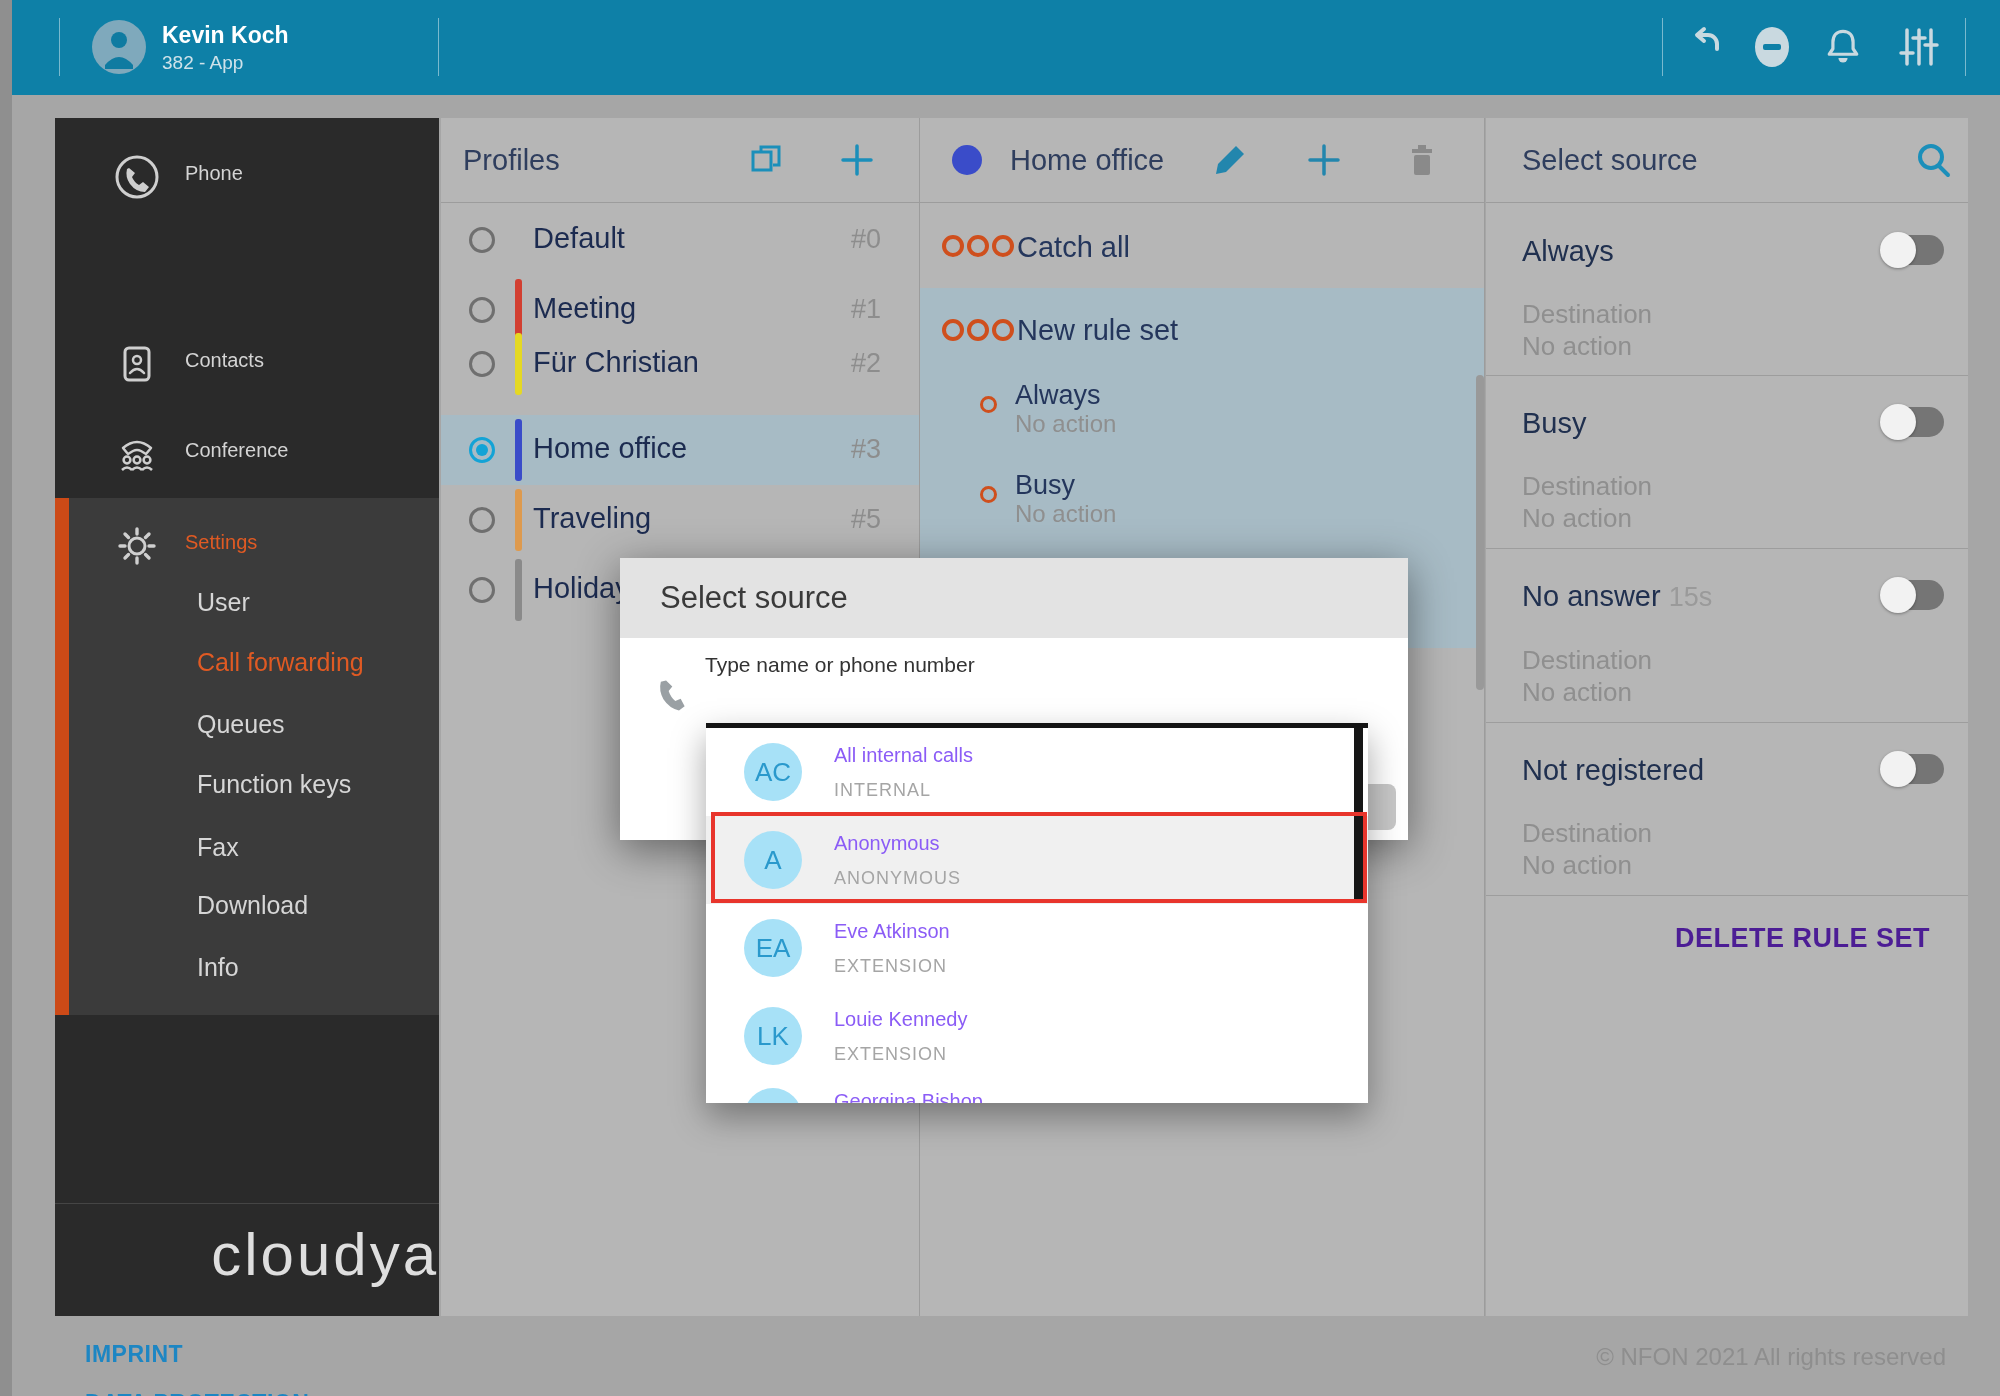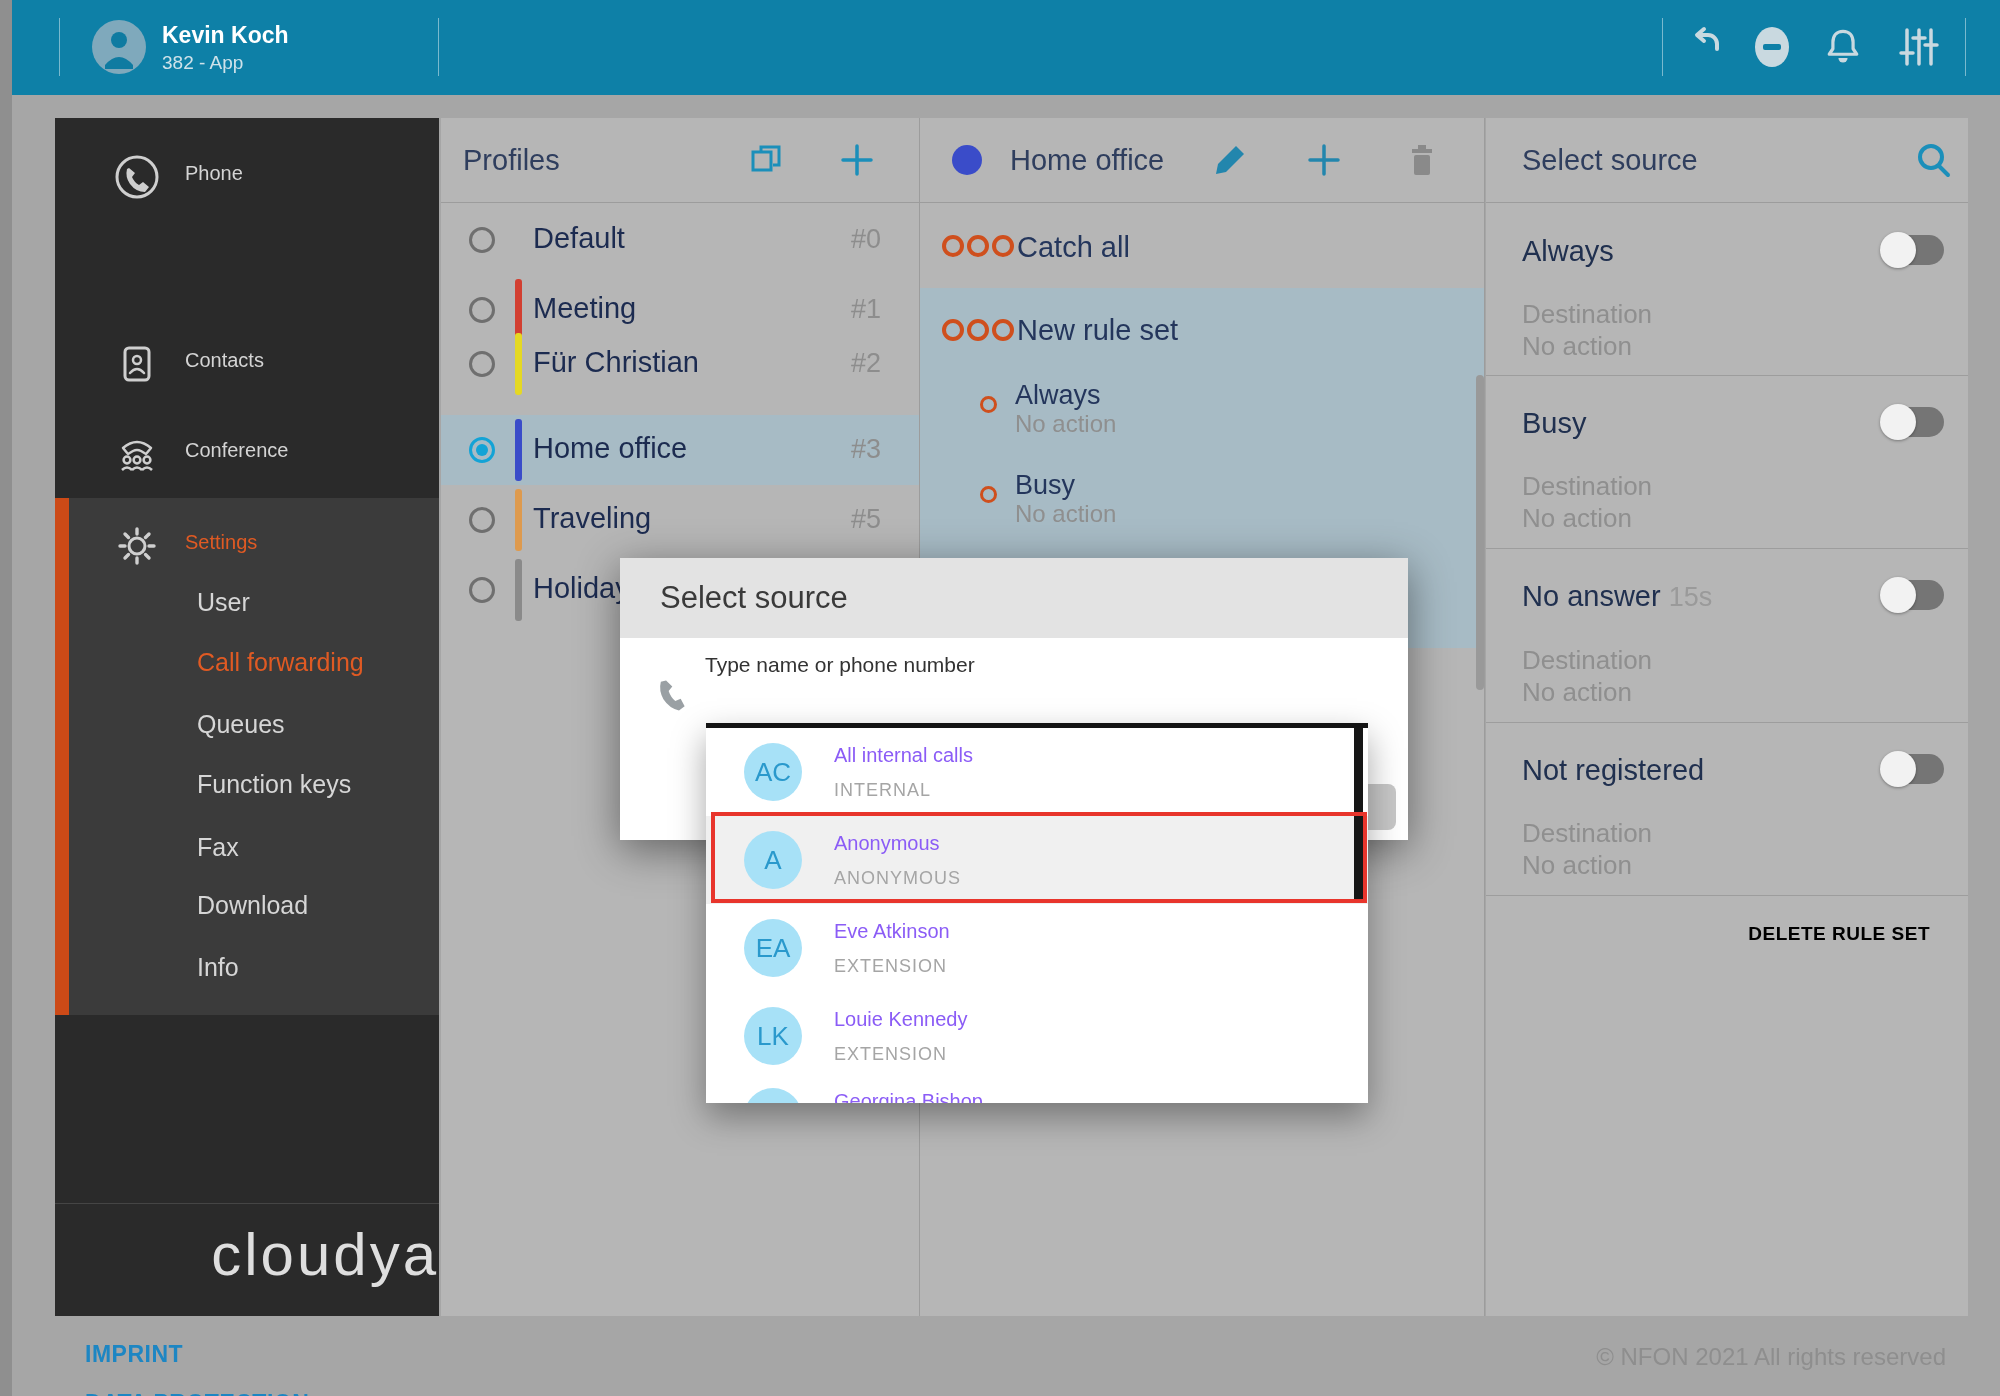--- a/index.html
+++ b/index.html
@@ -58,21 +58,21 @@
   .m-scroll { position:absolute; left:556px; top:257px; width:8px; height:315px; background:#999; border-radius:4px; }
 
   
   .sec-divider { position:absolute; left:0; width:100%; height:1px; background:#9d9d9d; }
   .sec-title { position:absolute; left:36px; font-size:29px; color:#20304f; }
   .sec-timer { font-size:27px; color:#9a9a9a; font-weight:normal; }
   .sec-dest, .sec-val { position:absolute; left:36px; font-size:26px; color:#8f8f8f; }
   .toggle { position:absolute; left:396px; width:62px; height:30px; border-radius:15px; background:#757575; cursor:pointer; }
   .toggle::after { content:""; position:absolute; left:-2px; top:-3px; width:36px; height:36px; border-radius:50%;
                    background:#f2f2f2; box-shadow:0 1px 3px rgba(0,0,0,.35); }
-  .delete-link { position:absolute; right:38px; top:805px; font-size:19px; font-weight:bold; color:#000000;
+  .delete-link { position:absolute; right:38px; top:805px; font-size:27px; font-weight:bold; color:#4c1d95;
                  letter-spacing:.5px; cursor:pointer; }
 
   
   .modal { position:absolute; left:608px; top:558px; width:788px; height:282px; background:#ffffff; z-index:40;
            box-shadow:0 10px 40px rgba(0,0,0,.45); }
   .modal-hdr { position:absolute; left:0; top:0; width:100%; height:80px; background:#e3e3e3; }
   .modal-title { position:absolute; left:40px; top:22px; font-size:31px; color:#3a3a3a; }
   .modal-label { position:absolute; left:85px; top:95px; font-size:21px; color:#333; }
   .modal-phone { position:absolute; left:36px; top:118px; width:40px; height:40px; }
   .sliver-btn { position:absolute; left:1294px; top:784px; width:90px; height:46px; background:#c7c7c7; border-radius:8px; z-index:45; }

